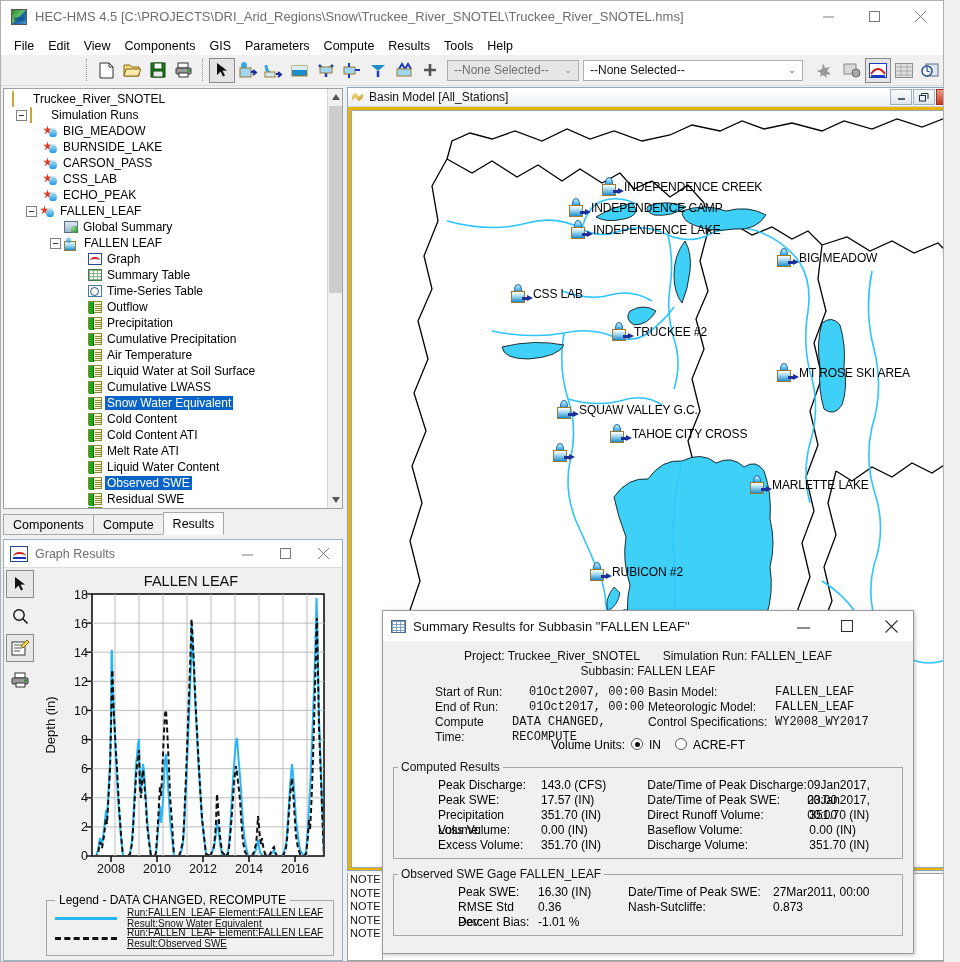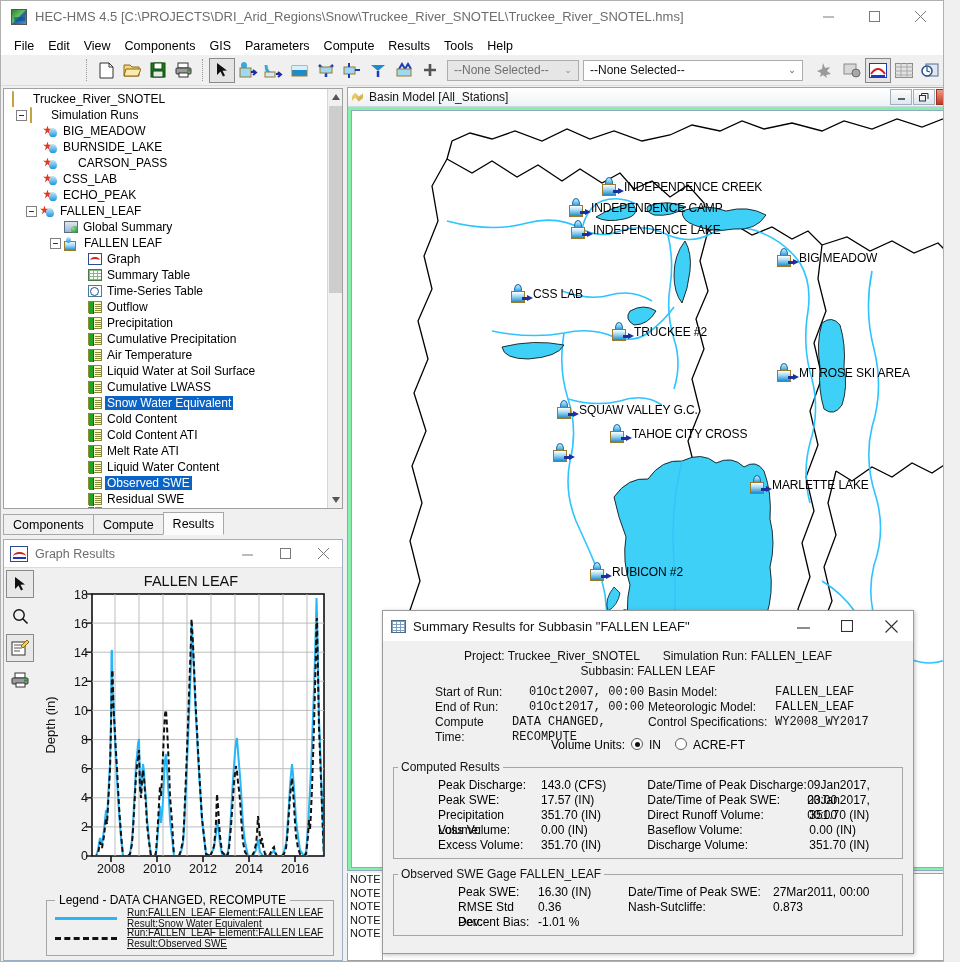--- a/index.html
+++ b/index.html
@@ -152,21 +152,21 @@
   .tab {
     height: 21px; padding: 0 9px; font-size: 12.5px;
     display: flex; align-items: center;
     border: 1px solid #a8a8a8; background: #f0f0f0; margin-right: -1px;
   }
   .tab.active { background: #fbfbfb; height: 23px; border-bottom-color: #fbfbfb; }
 
   
   .basin-win {
     position: absolute; left: 346px; top: 86px; width: 613px; height: 784px;
-    background: #86efac; border: 1px solid #8fa8c0;
+    background: #eab308; border: 1px solid #8fa8c0;
   }
   .basin-tb {
     height: 19px; background: linear-gradient(180deg,#ffffff,#eef2f6);
     display: flex; align-items: center; padding-left: 3px;
     border-bottom: 1px solid #cfd8e0;
   }
   .basin-tb .bicon { width:14px;height:13px;margin-right:4px;flex:none;position:relative;}
   .basin-tb .bicon::before{content:"";position:absolute;left:1px;top:2px;width:11px;height:9px;
     background:linear-gradient(135deg,#f3d77a,#caa23a);
     clip-path:polygon(0 40%,30% 0,62% 45%,100% 10%,100% 60%,62% 100%,30% 55%,0 95%);}
@@ -476,21 +476,21 @@
       </div>
 
       <div class="tnode" style="padding-left:35px;">
         <span class="ticon ic-run"></span>
         <span class="lbl">BIG_MEADOW</span>
       </div>
       <div class="tnode" style="padding-left:35px;">
         <span class="ticon ic-run"></span>
         <span class="lbl">BURNSIDE_LAKE</span>
       </div>
-      <div class="tnode" style="padding-left:35px;gap:15px;">
+      <div class="tnode" style="padding-left:35px;">
         <span class="ticon ic-run"></span>
         <span class="lbl">CARSON_PASS</span>
       </div>
       <div class="tnode" style="padding-left:35px;">
         <span class="ticon ic-run"></span>
         <span class="lbl">CSS_LAB</span>
       </div>
       <div class="tnode" style="padding-left:35px;">
         <span class="ticon ic-run"></span>
         <span class="lbl">ECHO_PEAK</span>

